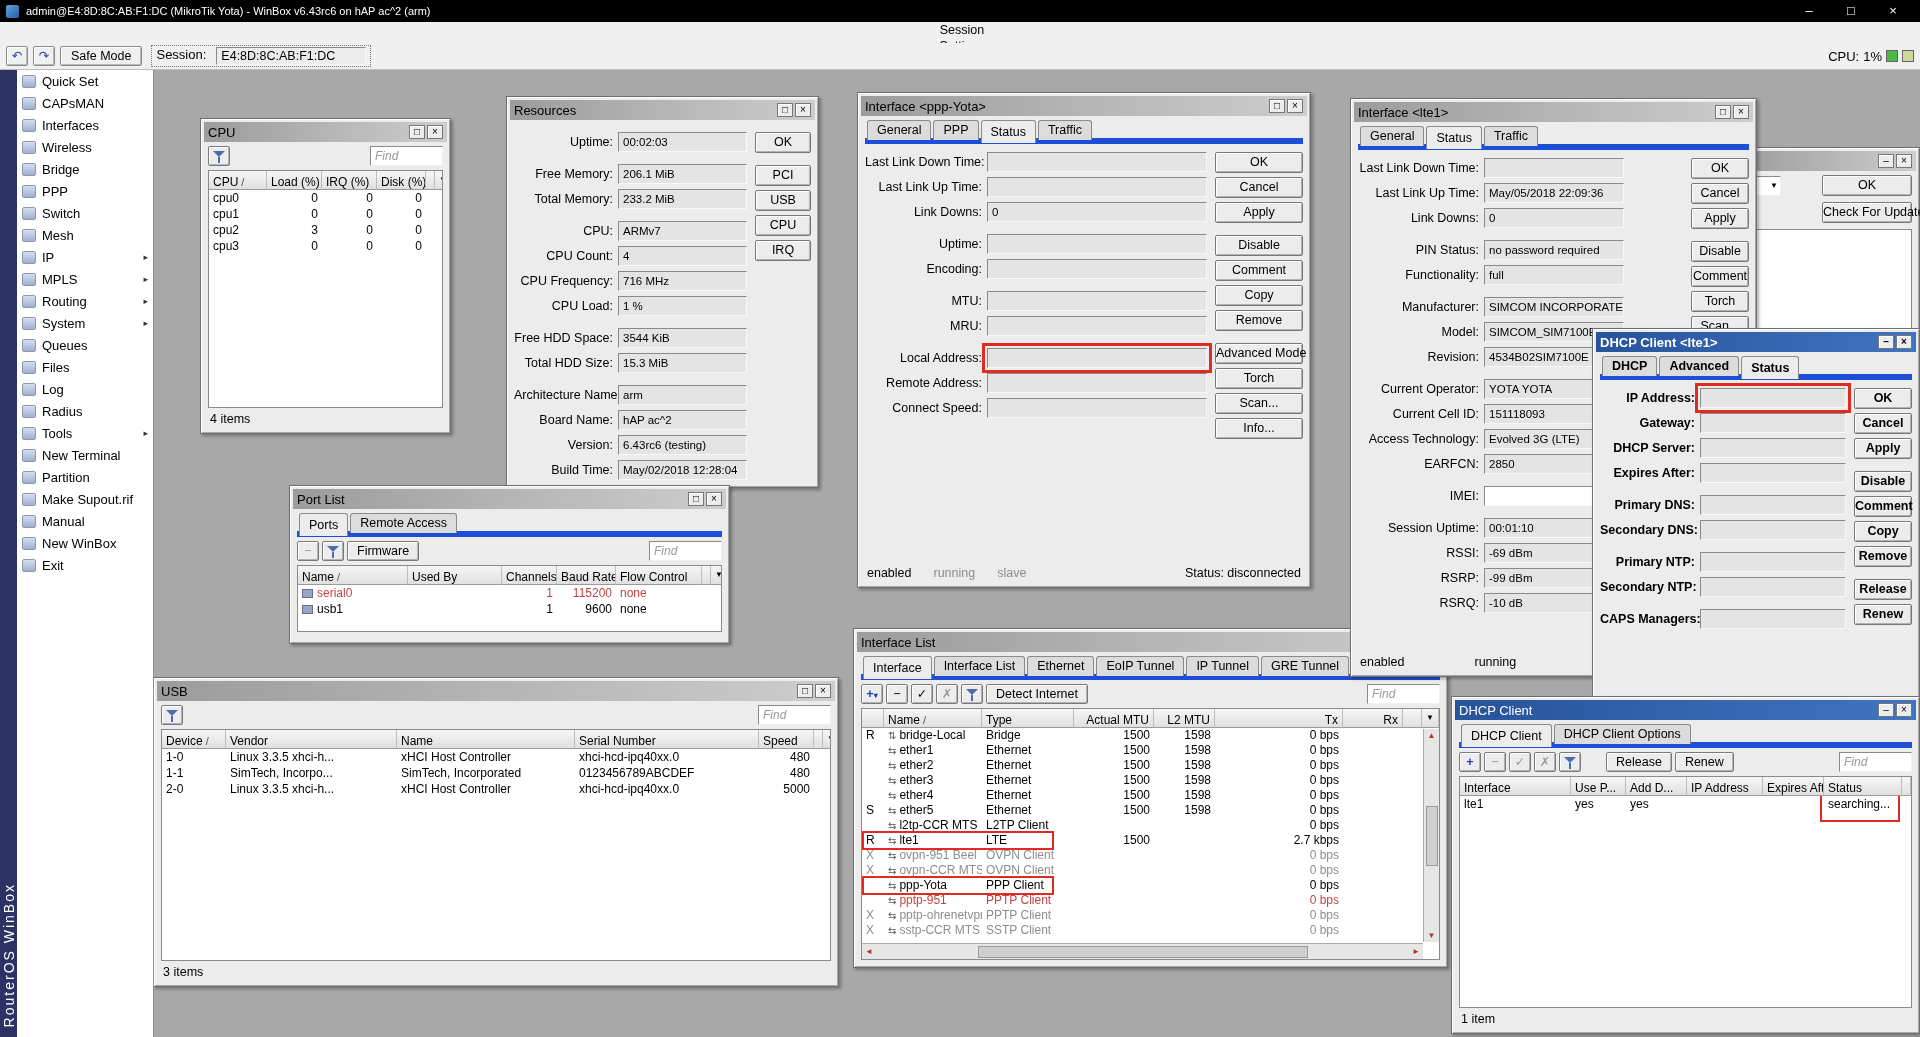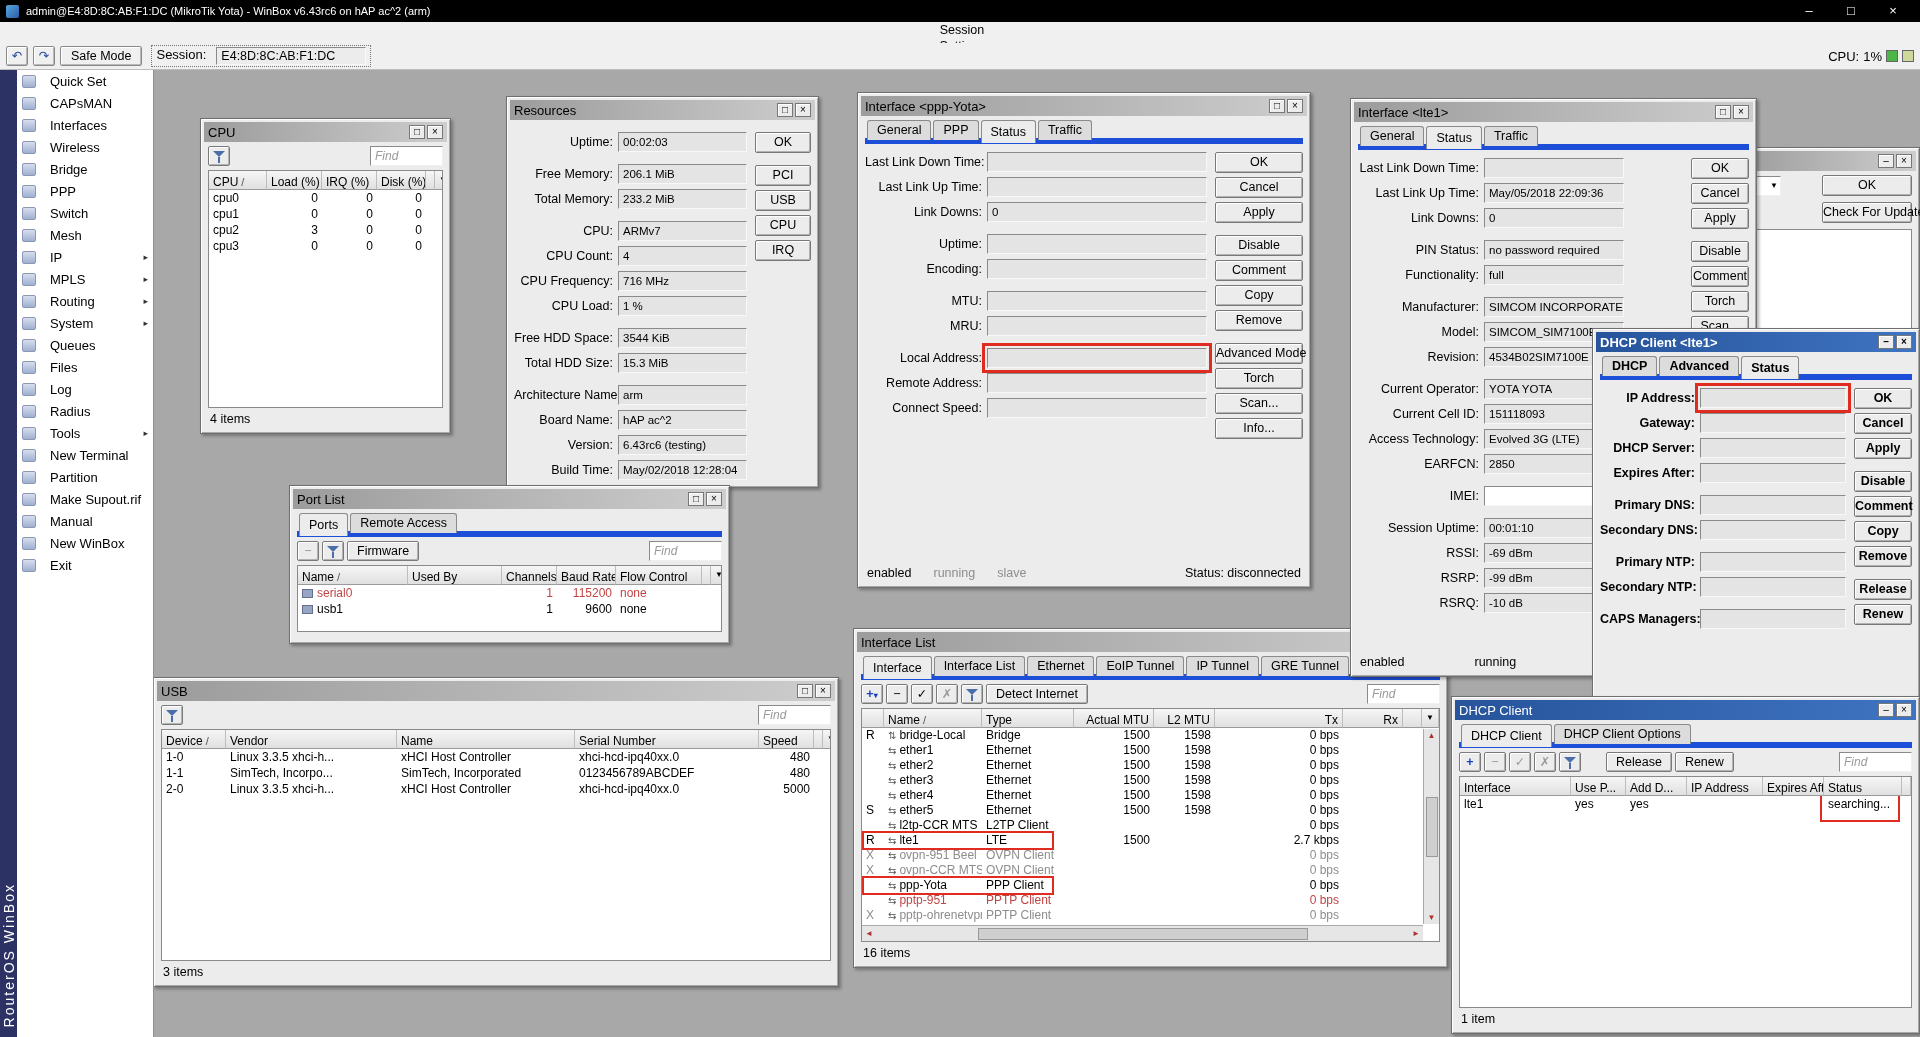--- a/index.html
+++ b/index.html
@@ -33,21 +33,21 @@
   .mini-square { width:12px; height:12px; border:1px solid #666; }
   .sq-green { background:#4cb648; }
   .sq-olive { background:#cfd79a; }
 
   
   #brand { position:absolute; left:0; top:70px; bottom:0; width:17px; background:#2c3364; z-index:40; }
   #brand span { position:absolute; bottom:10px; left:1px; writing-mode:vertical-rl;
     transform:rotate(180deg); color:#fff; font-size:14px; letter-spacing:2px; white-space:nowrap; }
   #sidebar { position:absolute; left:17px; top:70px; bottom:0; width:137px; background:#fff;
     border-right:1px solid #8f8f8f; z-index:40; }
-  .side-item { display:flex; align-items:center; gap:14px; height:22px; padding:0 5px; }
+  .side-item { display:flex; align-items:center; gap:6px; height:22px; padding:0 5px; }
   .side-item .sicon { width:14px; height:13px; flex:none; border-radius:2px;
     background:linear-gradient(#d7deee,#9fb0d0); border:1px solid #8a97b5; }
   .side-item .slabel { white-space:nowrap; font-size:13px; }
   .side-item .arrow { margin-left:auto; font-size:9px; color:#333; }
 
   
   .win { position:absolute; background:#ececec; border:1px solid #6f6f6f; padding:3px;
     box-shadow:inset 1px 1px 0 #fdfdfd, inset -1px -1px 0 #a8a8a8, 2px 2px 3px rgba(0,0,0,.30);
     display:flex; flex-direction:column; }
   .tbar { height:20px; flex:none; display:flex; align-items:center; padding:0 4px; gap:2px; }
@@ -876,21 +876,20 @@
         <span>▲</span>
         <span class="thumb"></span>
         <span>▼</span>
       </div>
       <div class="hscroll">
         <span>◄</span>
         <span class="thumb"></span>
         <span>►</span>
       </div>
     </div>
-    <div class="wfooter">16 items</div>
   </div>
 </div>
 
 <div class="win" id="win-pkg" style="left:1735px;top:147px;width:185px;height:300px;">
   <div class="tbar gray">
     <span class="t"></span>
     <span class="tbtn">–</span>
     <span class="tbtn">×</span>
   </div>
   <div class="body">

